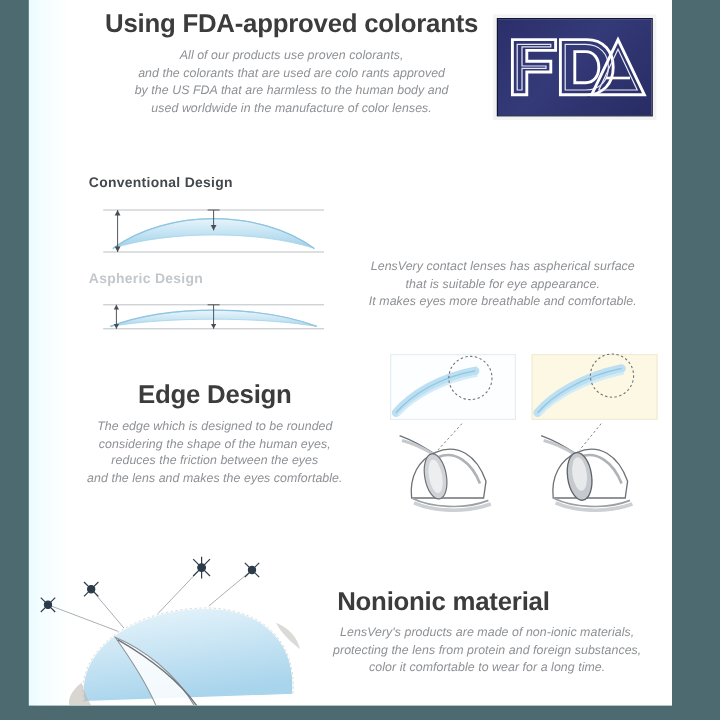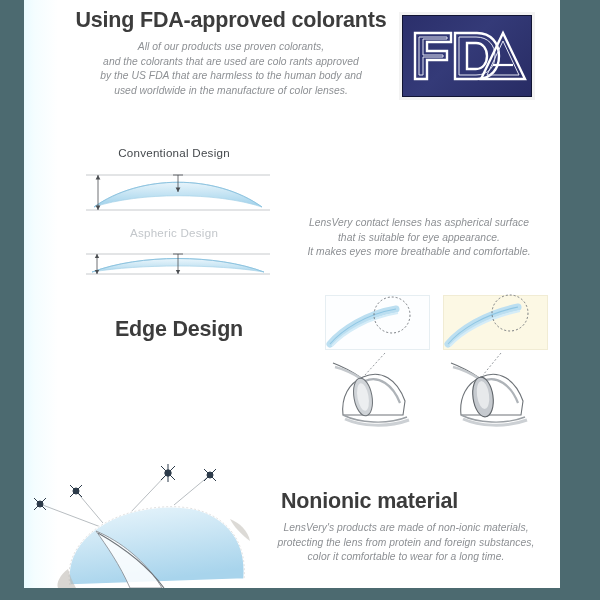--- a/index.html
+++ b/index.html
@@ -36,21 +36,21 @@
     font-size: 10.3px;
     line-height: 14.6px;
     color: #8d9094;
     letter-spacing: 0.05px;
     white-space: nowrap;
     font-style: italic;
   }
   .sec-body div { white-space: nowrap; }
 
   
-  #sec-fda { position: absolute; left: 4px; top: 0; width: 536px; height: 122px; padding-left: 35px; }
+  #sec-fda { position: absolute; left: 16px; top: 0; width: 536px; height: 122px; padding-left: 35px; }
   #fda-title {
     position: absolute; left: 38px; top: 8px; width: 330px;
     text-align: center;
     font-size: 21.5px; font-weight: 700; color: #3c3c3c;
     letter-spacing: -0.2px;
   }
   #fda-body {
     position: absolute; left: 24px; top: 40px; width: 358px;
     text-align: center;
   }
@@ -65,22 +65,22 @@
     background: linear-gradient(135deg,#2b2f6b 0%, #343a78 45%, #282c64 100%);
     border: 1px solid #111433;
     position: relative;
     display: flex; align-items: center; justify-content: center;
   }
 
   
   #sec-asph { position: absolute; left: 0; top: 122px; width: 536px; height: 165px; }
   .lens-label {
     position: absolute;
-    width: 200px; text-align: center;
-    font-size: 11.6px; font-weight: 400;
+    width: 200px; text-align: left;
+    font-size: 11.6px; font-weight: 700;
     letter-spacing: 0.25px;
   }
   #lbl-conv { left: 50px; top: 24px; color: #44484c; }
   #lbl-asph { left: 50px; top: 104px; color: #c3c7cb; }
   #diag-conv { position: absolute; left: 56px; top: 44px; width: 196px; height: 52px; }
   #diag-asph { position: absolute; left: 56px; top: 124px; width: 196px; height: 40px; }
 
   #asph-title { position: absolute; left: 258px; top: 40px; width: 278px; text-align: center; }
   #asph-body  { position: absolute; left: 250px; top: 72px; width: 290px; text-align: center; margin-top: 22px; }
 
@@ -191,20 +191,26 @@
       <div id="asph-body" class="sec-body">
         <div>LensVery contact lenses has aspherical surface</div>
         <div>that is suitable for eye appearance.</div>
         <div>It makes eyes more breathable and comfortable.</div>
       </div>
     </section>
 
     <section id="sec-edge">
       <h2 id="edge-title" class="sec-title">Edge Design</h2>
 
+      <div id="edge-body" class="sec-body">
+        <div>The edge which is designed to be rounded</div>
+        <div>considering the shape of the human eyes,</div>
+        <div>reduces the friction between the eyes</div>
+        <div>and the lens and makes the eyes comfortable.</div>
+      </div>
 
       <div id="edge-panel-left" class="edge-panel">
         <svg width="103" height="53" viewBox="0 0 103 53">
           <path d="M4 48 C16 34, 40 18, 70 13" fill="none" stroke="#bcdff1" stroke-width="7" stroke-linecap="round"></path>
           <path d="M4 48 C16 34, 40 18, 70 13" fill="none" stroke="#8fc6e3" stroke-width="1.1"></path>
           <path d="M6 50 C18 37, 42 22, 72 17" fill="none" stroke="#d4ecf8" stroke-width="2"></path>
           <circle cx="66" cy="19" r="18" fill="none" stroke="#6d7277" stroke-width="0.9" stroke-dasharray="2 2"></circle>
         </svg>
       </div>
 

